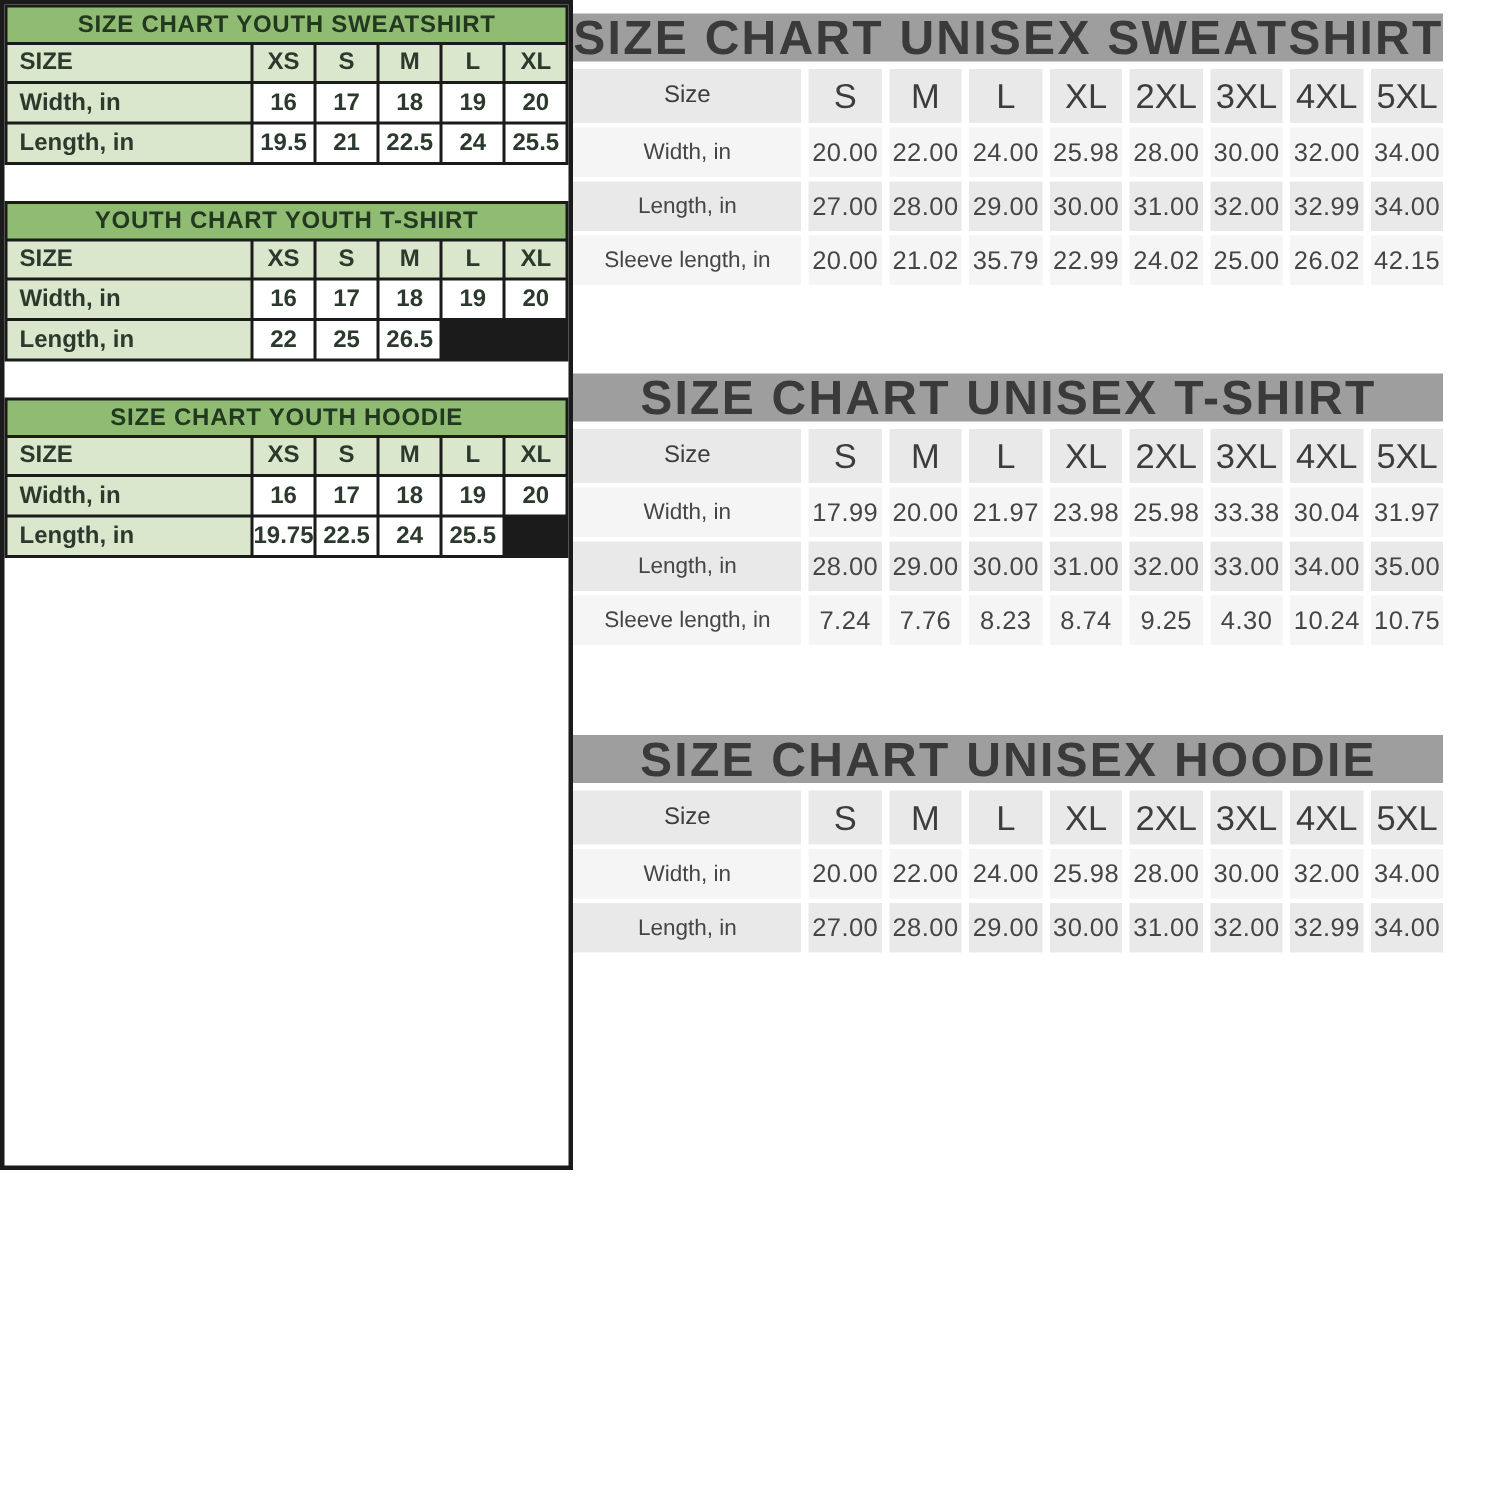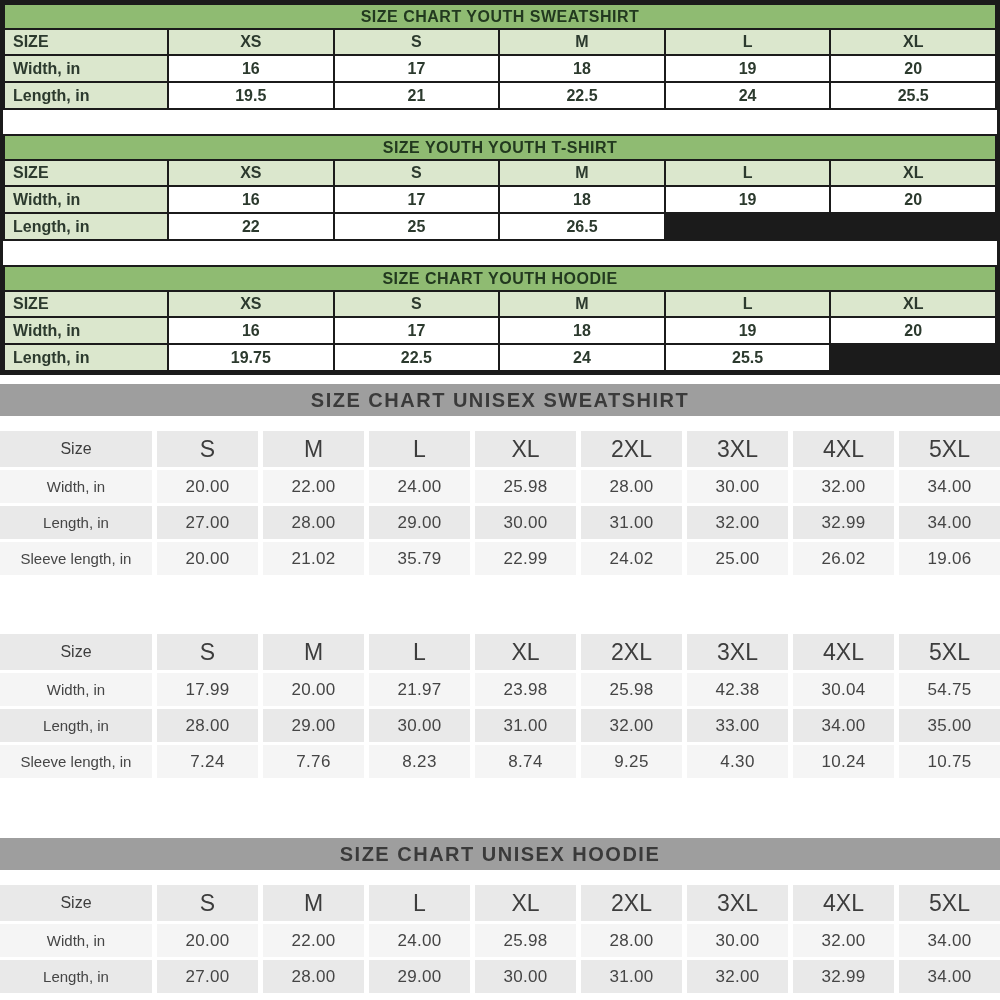--- a/index.html
+++ b/index.html
@@ -2,21 +2,21 @@
 <html style="--page-bg: #ffffff; --youth-title-bg: #8fbb72; --youth-title-text: #22391f; --youth-header-bg: #dbe7cd; --youth-cell-bg: #ffffff; --youth-border: #1b1b1b; --youth-text: #2c3a2e; --unisex-title-bg: #9e9e9e; --unisex-title-text: #3a3a3a; --unisex-row-a: #e9e9e9; --unisex-row-b: #f5f5f5; --unisex-text: #454545;"><head>
 <meta charset="utf-8">
 <style>
   * { box-sizing: border-box; margin: 0; padding: 0; }
   html, body {
     width: 1000px; height: 1000px;
     overflow: hidden;
     background: var(--page-bg, #ffffff);
     font-family: "Liberation Sans", "DejaVu Sans", sans-serif;
   }
-  .page { width: 1000px; height: 780px; display: flex; flex-direction: column; }
+  .page { width: 1000px; height: 780px; display: flex; flex-direction: row; }
 
   
   .youth-section {
     border: 3px solid var(--youth-border, #1b1b1b);
     display: flex; flex-direction: column; gap: 24px;
     background: #ffffff;
   }
   .youth-table {
     background: var(--youth-border, #1b1b1b);
     padding: 2px;
@@ -48,23 +48,23 @@
   }
 
   
   .unisex-table { background: #ffffff; }
   .unisex-table.first { margin-top: 9px; }
   .unisex-table.second { margin-top: 59px; }
   .unisex-table.third { margin-top: 60px; }
   .unisex-title {
     background: var(--unisex-title-bg, #9e9e9e);
     color: var(--unisex-title-text, #3a3a3a);
-    font-size: 20px; font-weight: 700; letter-spacing: 1.5px;
+    font-size: 32px; font-weight: 700; letter-spacing: 1.5px;
     height: 32px; line-height: 32px; text-align: center;
-    margin-bottom: 15px;
+    margin-bottom: 5px;
   }
   .unisex-grid {
     display: grid;
     grid-template-columns: 152px repeat(8, 1fr);
     gap: 3px 5px;
     background: #ffffff;
   }
   .unisex-grid .cell {
     display: flex; align-items: center; justify-content: center;
     color: var(--unisex-text, #454545);
@@ -102,21 +102,21 @@
           <div class="cell val r0">20</div>
           <div class="cell label r1">Length, in</div>
           <div class="cell val r1">19.5</div>
           <div class="cell val r1">21</div>
           <div class="cell val r1">22.5</div>
           <div class="cell val r1">24</div>
           <div class="cell val r1">25.5</div>
         </div>
       </div>
     <div class="youth-table">
-        <div class="youth-title">SIZE YOUTH YOUTH T-SHIRT</div>
+        <div class="youth-title">YOUTH CHART YOUTH T-SHIRT</div>
         <div class="youth-grid">
           <div class="cell head label">SIZE</div>
           <div class="cell head">XS</div>
           <div class="cell head">S</div>
           <div class="cell head">M</div>
           <div class="cell head">L</div>
           <div class="cell head">XL</div>
           <div class="cell label r0">Width, in</div>
           <div class="cell val r0">16</div>
           <div class="cell val r0">17</div>
@@ -185,43 +185,44 @@
           <div class="cell val r1">32.99</div>
           <div class="cell val r1">34.00</div>
           <div class="cell label r0">Sleeve length, in</div>
           <div class="cell val r0">20.00</div>
           <div class="cell val r0">21.02</div>
           <div class="cell val r0">35.79</div>
           <div class="cell val r0">22.99</div>
           <div class="cell val r0">24.02</div>
           <div class="cell val r0">25.00</div>
           <div class="cell val r0">26.02</div>
-          <div class="cell val r0">19.06</div>
+          <div class="cell val r0">42.15</div>
         </div>
       </div>
     <div class="unisex-table second">
+        <div class="unisex-title">SIZE CHART UNISEX T-SHIRT</div>
         <div class="unisex-grid">
           <div class="cell head label">Size</div>
           <div class="cell head">S</div>
           <div class="cell head">M</div>
           <div class="cell head">L</div>
           <div class="cell head">XL</div>
           <div class="cell head">2XL</div>
           <div class="cell head">3XL</div>
           <div class="cell head">4XL</div>
           <div class="cell head">5XL</div>
           <div class="cell label r0">Width, in</div>
           <div class="cell val r0">17.99</div>
           <div class="cell val r0">20.00</div>
           <div class="cell val r0">21.97</div>
           <div class="cell val r0">23.98</div>
           <div class="cell val r0">25.98</div>
-          <div class="cell val r0">42.38</div>
+          <div class="cell val r0">33.38</div>
           <div class="cell val r0">30.04</div>
-          <div class="cell val r0">54.75</div>
+          <div class="cell val r0">31.97</div>
           <div class="cell label r1">Length, in</div>
           <div class="cell val r1">28.00</div>
           <div class="cell val r1">29.00</div>
           <div class="cell val r1">30.00</div>
           <div class="cell val r1">31.00</div>
           <div class="cell val r1">32.00</div>
           <div class="cell val r1">33.00</div>
           <div class="cell val r1">34.00</div>
           <div class="cell val r1">35.00</div>
           <div class="cell label r0">Sleeve length, in</div>

